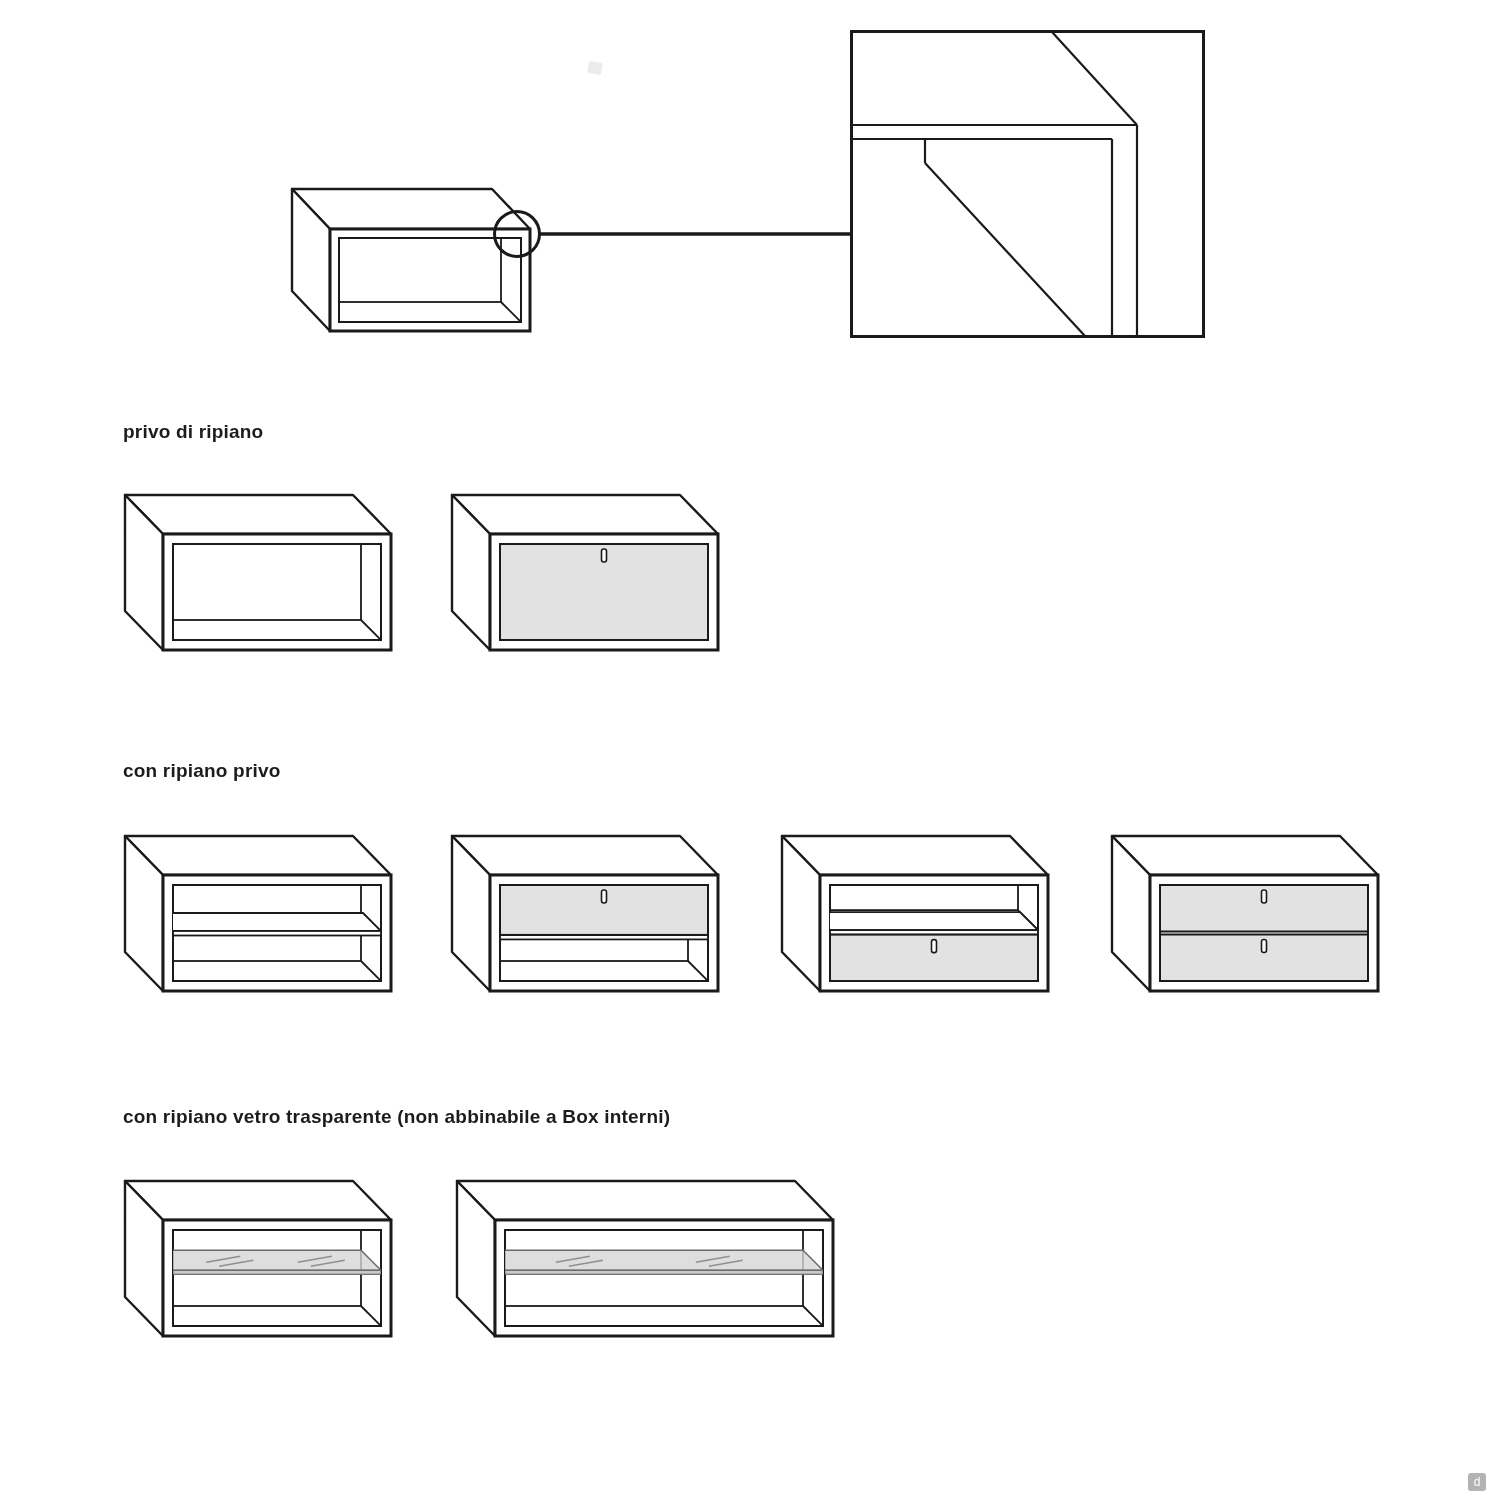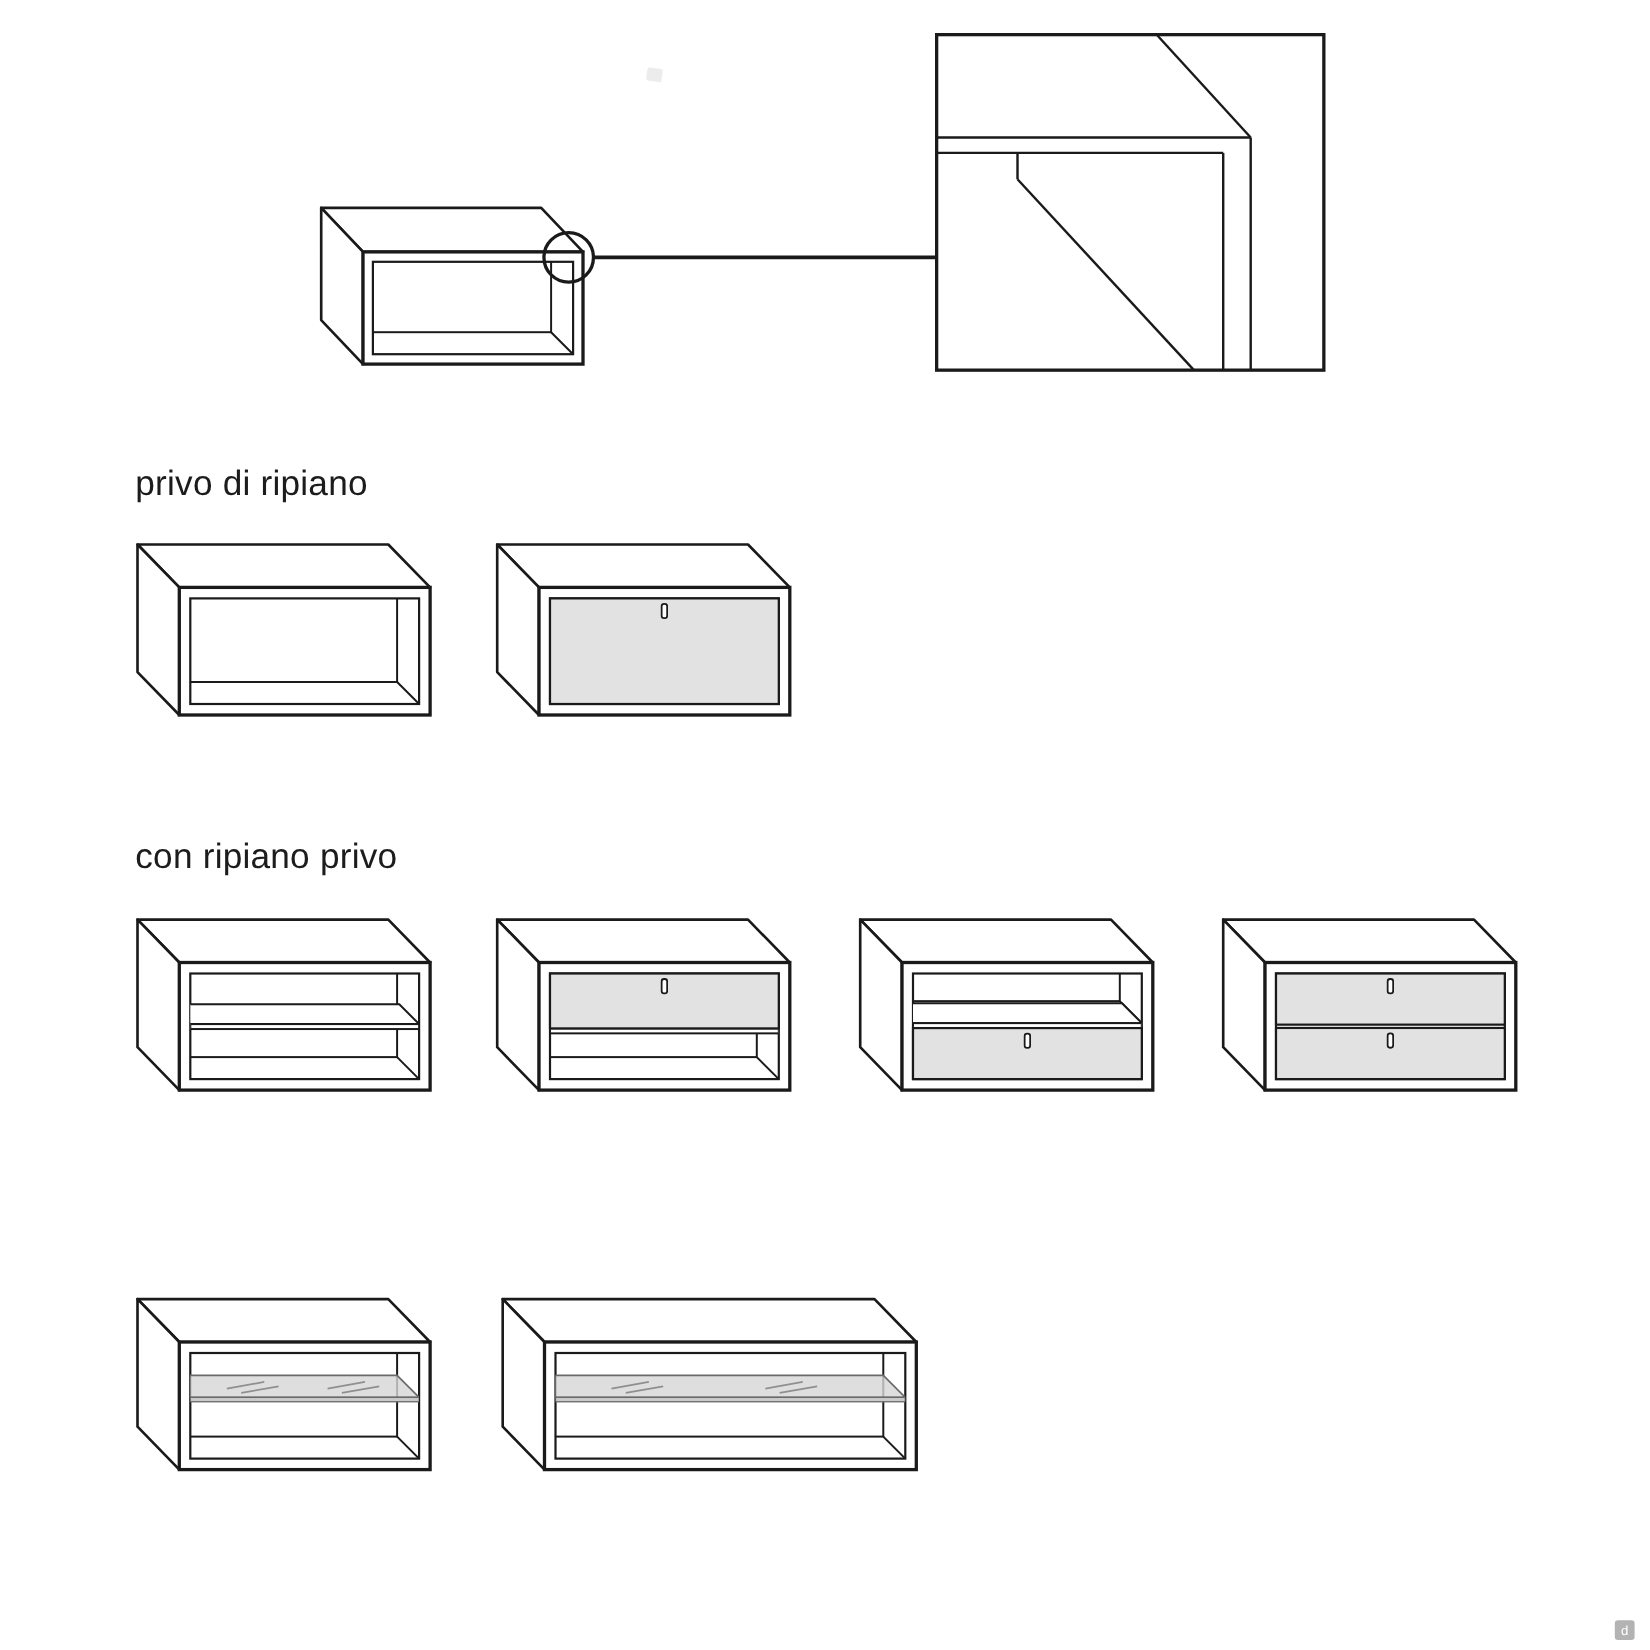--- a/index.html
+++ b/index.html
@@ -2,22 +2,22 @@
 <html><head>
 <meta charset="utf-8">
 <style>
   html,body{margin:0;padding:0;background:#fff;}
   .canvas{
     position:relative;width:1500px;height:1500px;background:#ffffff;
     overflow:hidden;font-family:"Liberation Sans", sans-serif;color:#1a1a1a;
   }
   .top-area{position:absolute;left:0;top:0;}
   .section-label{
-    position:absolute;left:123px;font-size:32px;letter-spacing:.2px;
-    color:#1c1c1c;white-space:nowrap;
+    position:absolute;left:123px;font-size:19px;letter-spacing:.2px;
+    color:#1c1c1c;white-space:nowrap;font-weight:bold;
   }
   .label-1{top:421px;}
   .label-2{top:760px;}
   .label-3{top:1106px;}
   .fig{position:absolute;}
   .fig svg{display:block;}
   .stray{
     position:absolute;left:588px;top:62px;width:14px;height:12px;
     background:#ececec;border-radius:2px;transform:rotate(8deg);
   }
@@ -178,20 +178,21 @@
         <polygon points="40,42 40,158 2,119 2,3" fill="#fff" stroke="#1a1a1a" stroke-width="2.4" stroke-linejoin="round"></polygon>
         <rect x="40" y="42" width="228" height="116" fill="#fff" stroke="#1a1a1a" stroke-width="3"></rect>
         <rect x="50" y="52" width="208" height="96" fill="none" stroke="#1a1a1a" stroke-width="2"></rect>
         <rect x="50" y="52" width="208" height="46.5" fill="#e2e2e2" stroke="#1a1a1a" stroke-width="2"></rect>
         <rect x="151.5" y="57" width="5" height="13" rx="2.2" fill="#fdfdfd" stroke="#1a1a1a" stroke-width="1.6"></rect>
         <rect x="50" y="101.5" width="208" height="46.5" fill="#e2e2e2" stroke="#1a1a1a" stroke-width="2"></rect>
         <rect x="151.5" y="106.5" width="5" height="13" rx="2.2" fill="#fdfdfd" stroke="#1a1a1a" stroke-width="1.6"></rect>
       </svg>
     </div>
 
+  <div class="section-label label-3">con ripiano vetro trasparente (non abbinabile a Box interni)</div>
   <div class="fig" style="left:123px;top:1178px">
       <svg width="271" height="161">
         <polygon points="40,42 268,42 230,3 2,3" fill="#fff" stroke="#1a1a1a" stroke-width="2.4" stroke-linejoin="round"></polygon>
         <polygon points="40,42 40,158 2,119 2,3" fill="#fff" stroke="#1a1a1a" stroke-width="2.4" stroke-linejoin="round"></polygon>
         <rect x="40" y="42" width="228" height="116" fill="#fff" stroke="#1a1a1a" stroke-width="3"></rect>
         <rect x="50" y="52" width="208" height="96" fill="none" stroke="#1a1a1a" stroke-width="2"></rect>
         <clipPath id="cp8">
           <rect x="50" y="52" width="208" height="96"></rect>
         </clipPath>
         <g clip-path="url(#cp8)">

